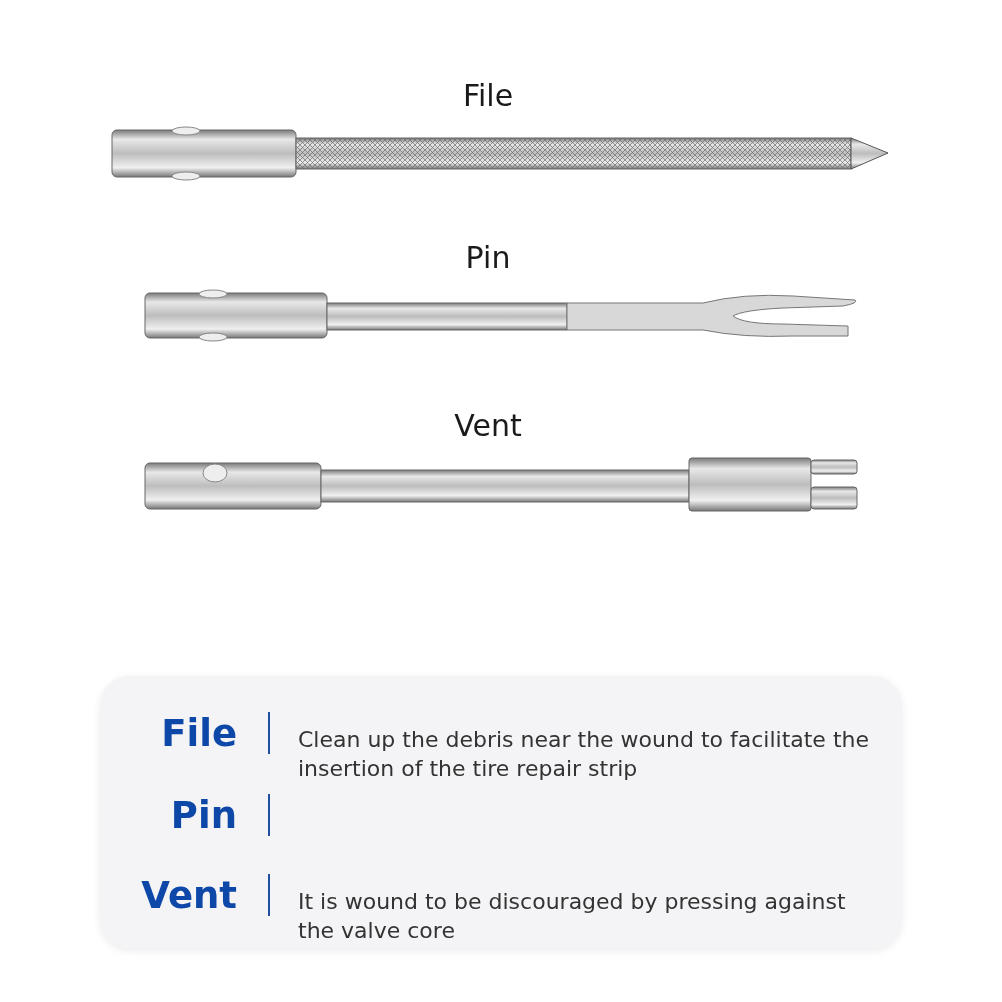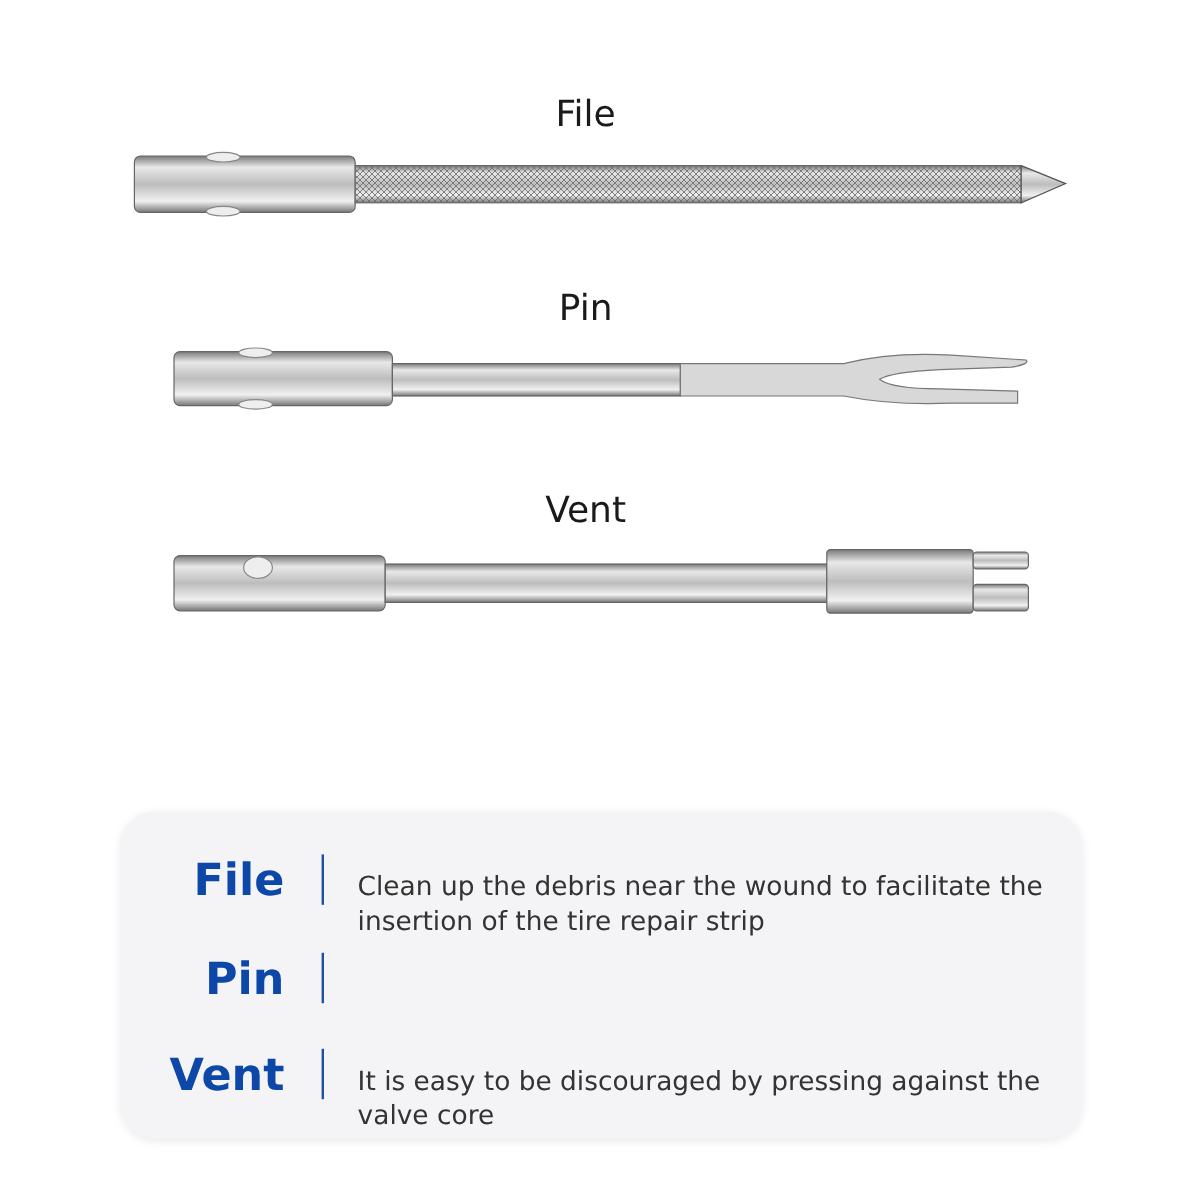--- a/index.html
+++ b/index.html
@@ -68,15 +68,15 @@
     <div class="bar"></div>
     <div class="desc">Clean up the debris near the wound to facilitate the insertion of the tire repair strip</div>
   </div>
   <div class="row" style="top:110px;">
     <div class="name">Pin</div>
     <div class="bar"></div>
   </div>
   <div class="row" style="top:190px;">
     <div class="name">Vent</div>
     <div class="bar"></div>
-    <div class="desc">It is easy to be discouraged by pressing against the valve core</div>
+    <div class="desc">It is wound to be discouraged by pressing against the valve core</div>
   </div>
 </div>
 
 </body></html>

